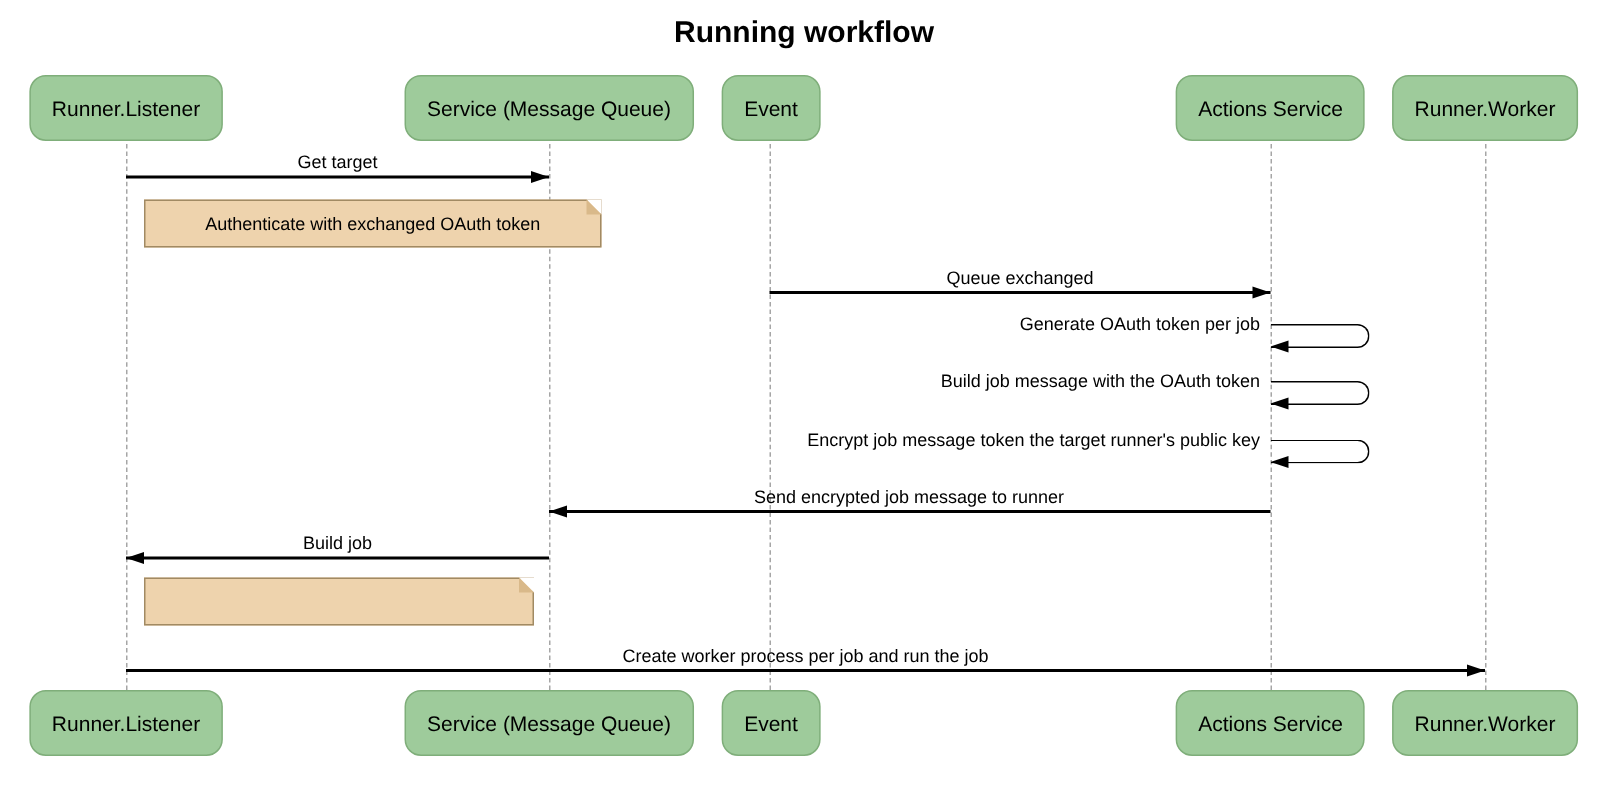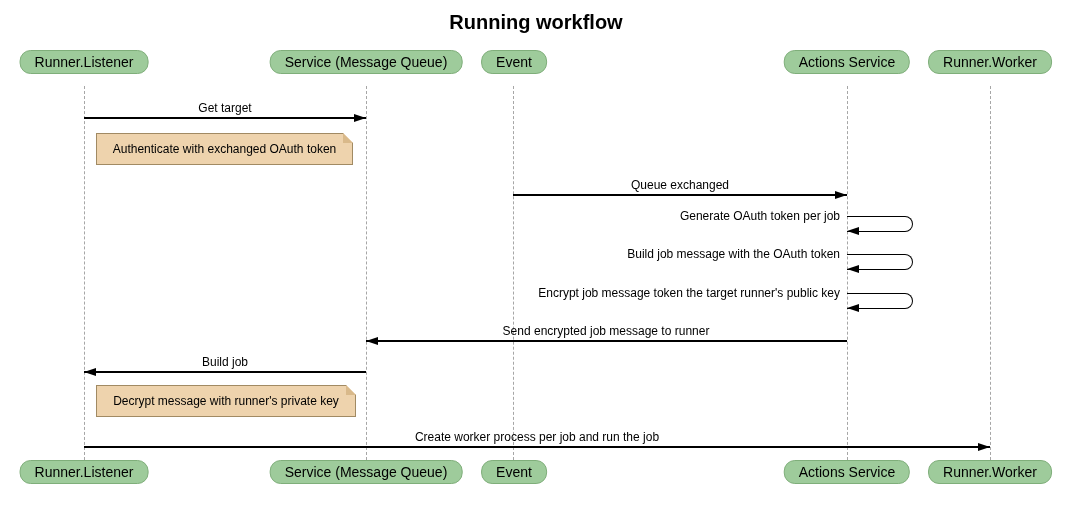--- a/index.html
+++ b/index.html
@@ -27,21 +27,21 @@
   }
   .lifeline {
     position: absolute;
     top: 86px;
     height: 374px;
     width: 0;
     border-left: 1px dashed var(--lifeline, #a6a6a6);
   }
   .participant {
     position: absolute;
-    height: 24px;
+    height: 44px;
     transform: translateX(-50%);
     background: var(--participant-fill, #9ecb9b);
     border: 1px solid var(--participant-border, #7fae7a);
     border-radius: 11px;
     display: flex;
     align-items: center;
     justify-content: center;
     font-size: 14px;
     white-space: nowrap;
     padding: 0 14px;
@@ -133,21 +133,21 @@
   <div class="participant top" style="left:84px">Runner.Listener</div>
   <div class="participant top" style="left:366px">Service (Message Queue)</div>
   <div class="participant top" style="left:514px">Event</div>
   <div class="participant top" style="left:847px">Actions Service</div>
   <div class="participant top" style="left:990px">Runner.Worker</div>
 
   <div class="msg-label" style="left:225px; top:101px">Get target</div>
   <div class="msg-line" style="left:84px; top:117px; width:282px"></div>
   <div class="arrowhead-right" style="left:354px; top:113.5px"></div>
 
-  <div class="note" style="left:96px; top:133px; width:257px">
+  <div class="note" style="left:96px; top:133px; width:305px">
     <span>Authenticate with exchanged OAuth token</span>
     <span class="fold-cut"></span>
     <span class="fold-flap"></span>
   </div>
 
   <div class="msg-label" style="left:680px; top:178px">Queue exchanged</div>
   <div class="msg-line" style="left:513px; top:194px; width:334px"></div>
   <div class="arrowhead-right" style="left:835px; top:190.5px"></div>
 
   <div class="loop-label" style="top:209px">Generate OAuth token per job</div>
@@ -164,21 +164,20 @@
 
   <div class="msg-label" style="left:606px; top:324px">Send encrypted job message to runner</div>
   <div class="msg-line" style="left:366px; top:340px; width:481px"></div>
   <div class="arrowhead-left" style="left:366px; top:336.5px"></div>
 
   <div class="msg-label" style="left:225px; top:355px">Build job</div>
   <div class="msg-line" style="left:84px; top:371px; width:282px"></div>
   <div class="arrowhead-left" style="left:84px; top:367.5px"></div>
 
   <div class="note" style="left:96px; top:385px; width:260px">
-    <span>Decrypt message with runner's private key</span>
     <span class="fold-cut"></span>
     <span class="fold-flap"></span>
   </div>
 
   <div class="msg-label" style="left:537px; top:430px">Create worker process per job and run the job</div>
   <div class="msg-line" style="left:84px; top:446px; width:906px"></div>
   <div class="arrowhead-right" style="left:978px; top:442.5px"></div>
 
   <div class="participant bottom" style="left:84px">Runner.Listener</div>
   <div class="participant bottom" style="left:366px">Service (Message Queue)</div>

